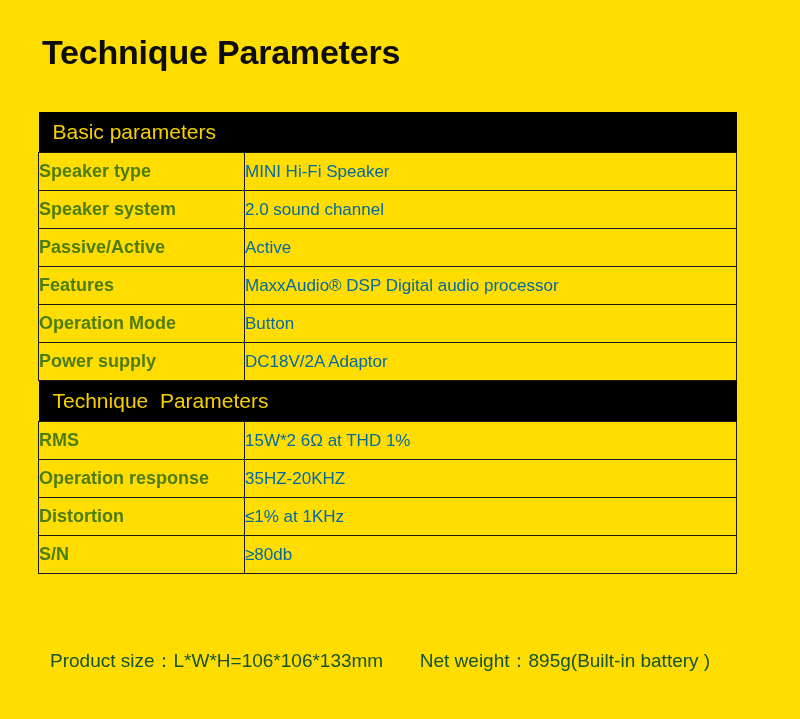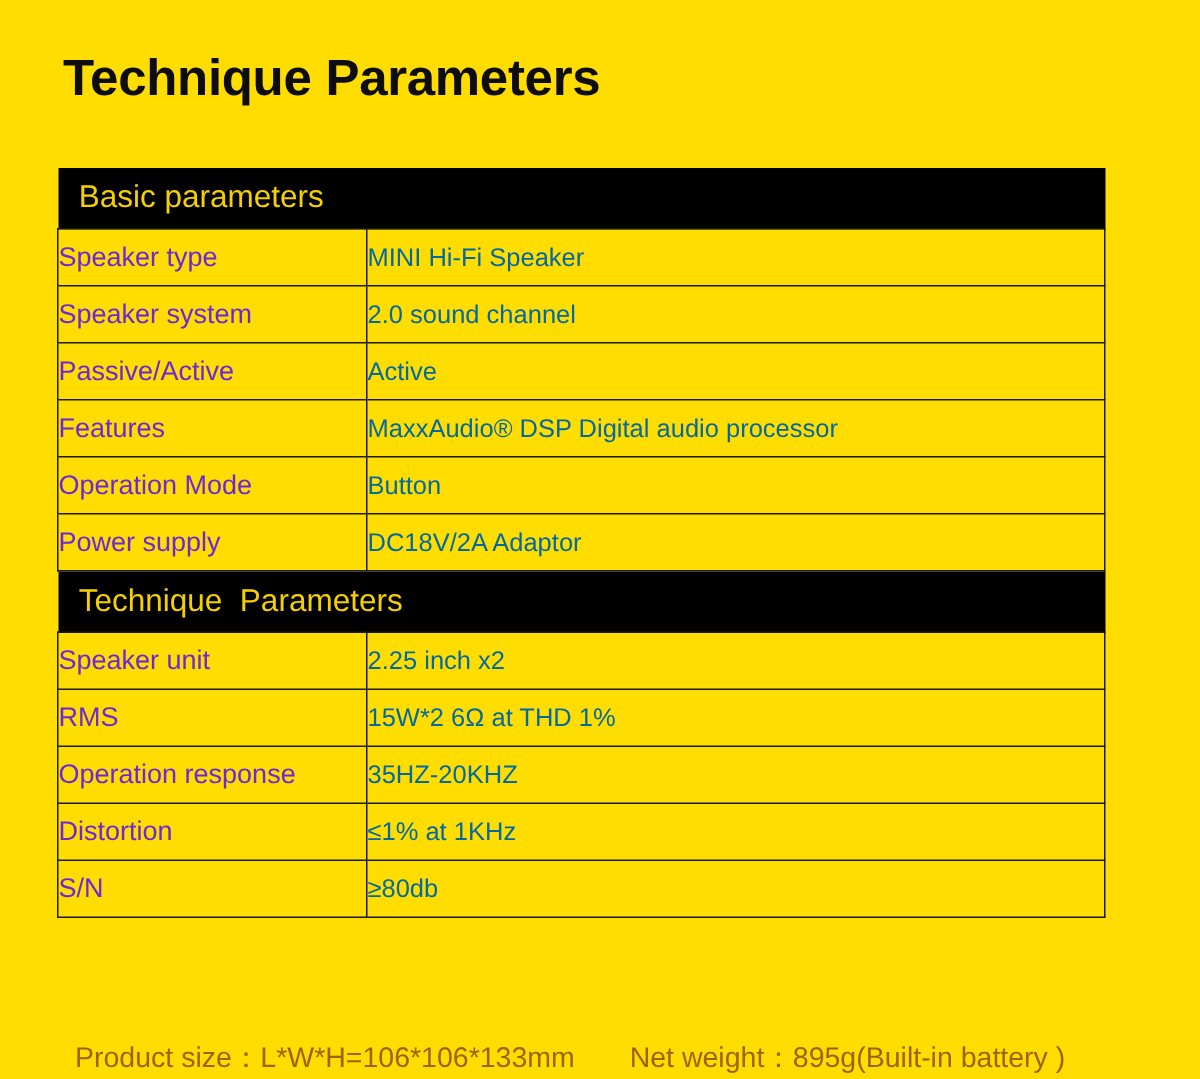--- a/index.html
+++ b/index.html
@@ -63,41 +63,41 @@
     height: 37px;
     padding: 0;
     vertical-align: middle;
   }
 
   .cell-label {
     font-size: 18px;
     padding-left: 13px;
     padding-bottom: 5px;
     white-space: nowrap;
-    color: #6d28d9;
+    color: #4d7c0f;
+    font-weight: bold;
   }
 
   .cell-value {
     font-size: 17px;
     padding-left: 18px;
     padding-top: 9px;
     white-space: nowrap;
     color: #0369a1;
   }
 
   
   #footer-line {
     position: absolute;
     left: 50px;
     top: 648px;
     width: 710px;
     font-size: 19px;
     white-space: nowrap;
-    color: #a16207;
-    margin-top: 44px;
+    color: #14532d;
   }
   #footer-line .footer-gap {
     display: inline-block;
     width: 26px;
   }
 </style>
 </head>
 <body>
 
 <div id="page-title">Technique Parameters</div>
@@ -140,24 +140,20 @@
       <td class="cell-value">DC18V/2A Adaptor</td>
     </tr>
 
     <tr class="section-band">
       <td colspan="2">
         <div class="section-title">Technique  Parameters</div>
       </td>
     </tr>
 
     <tr class="spec-row">
-      <td class="cell-label">Speaker unit</td>
-      <td class="cell-value">2.25 inch x2</td>
-    </tr>
-    <tr class="spec-row">
       <td class="cell-label">RMS</td>
       <td class="cell-value">15W*2   6Ω at THD 1%</td>
     </tr>
     <tr class="spec-row">
       <td class="cell-label">Operation response</td>
       <td class="cell-value">35HZ-20KHZ</td>
     </tr>
     <tr class="spec-row">
       <td class="cell-label">Distortion</td>
       <td class="cell-value">≤1% at 1KHz</td>

